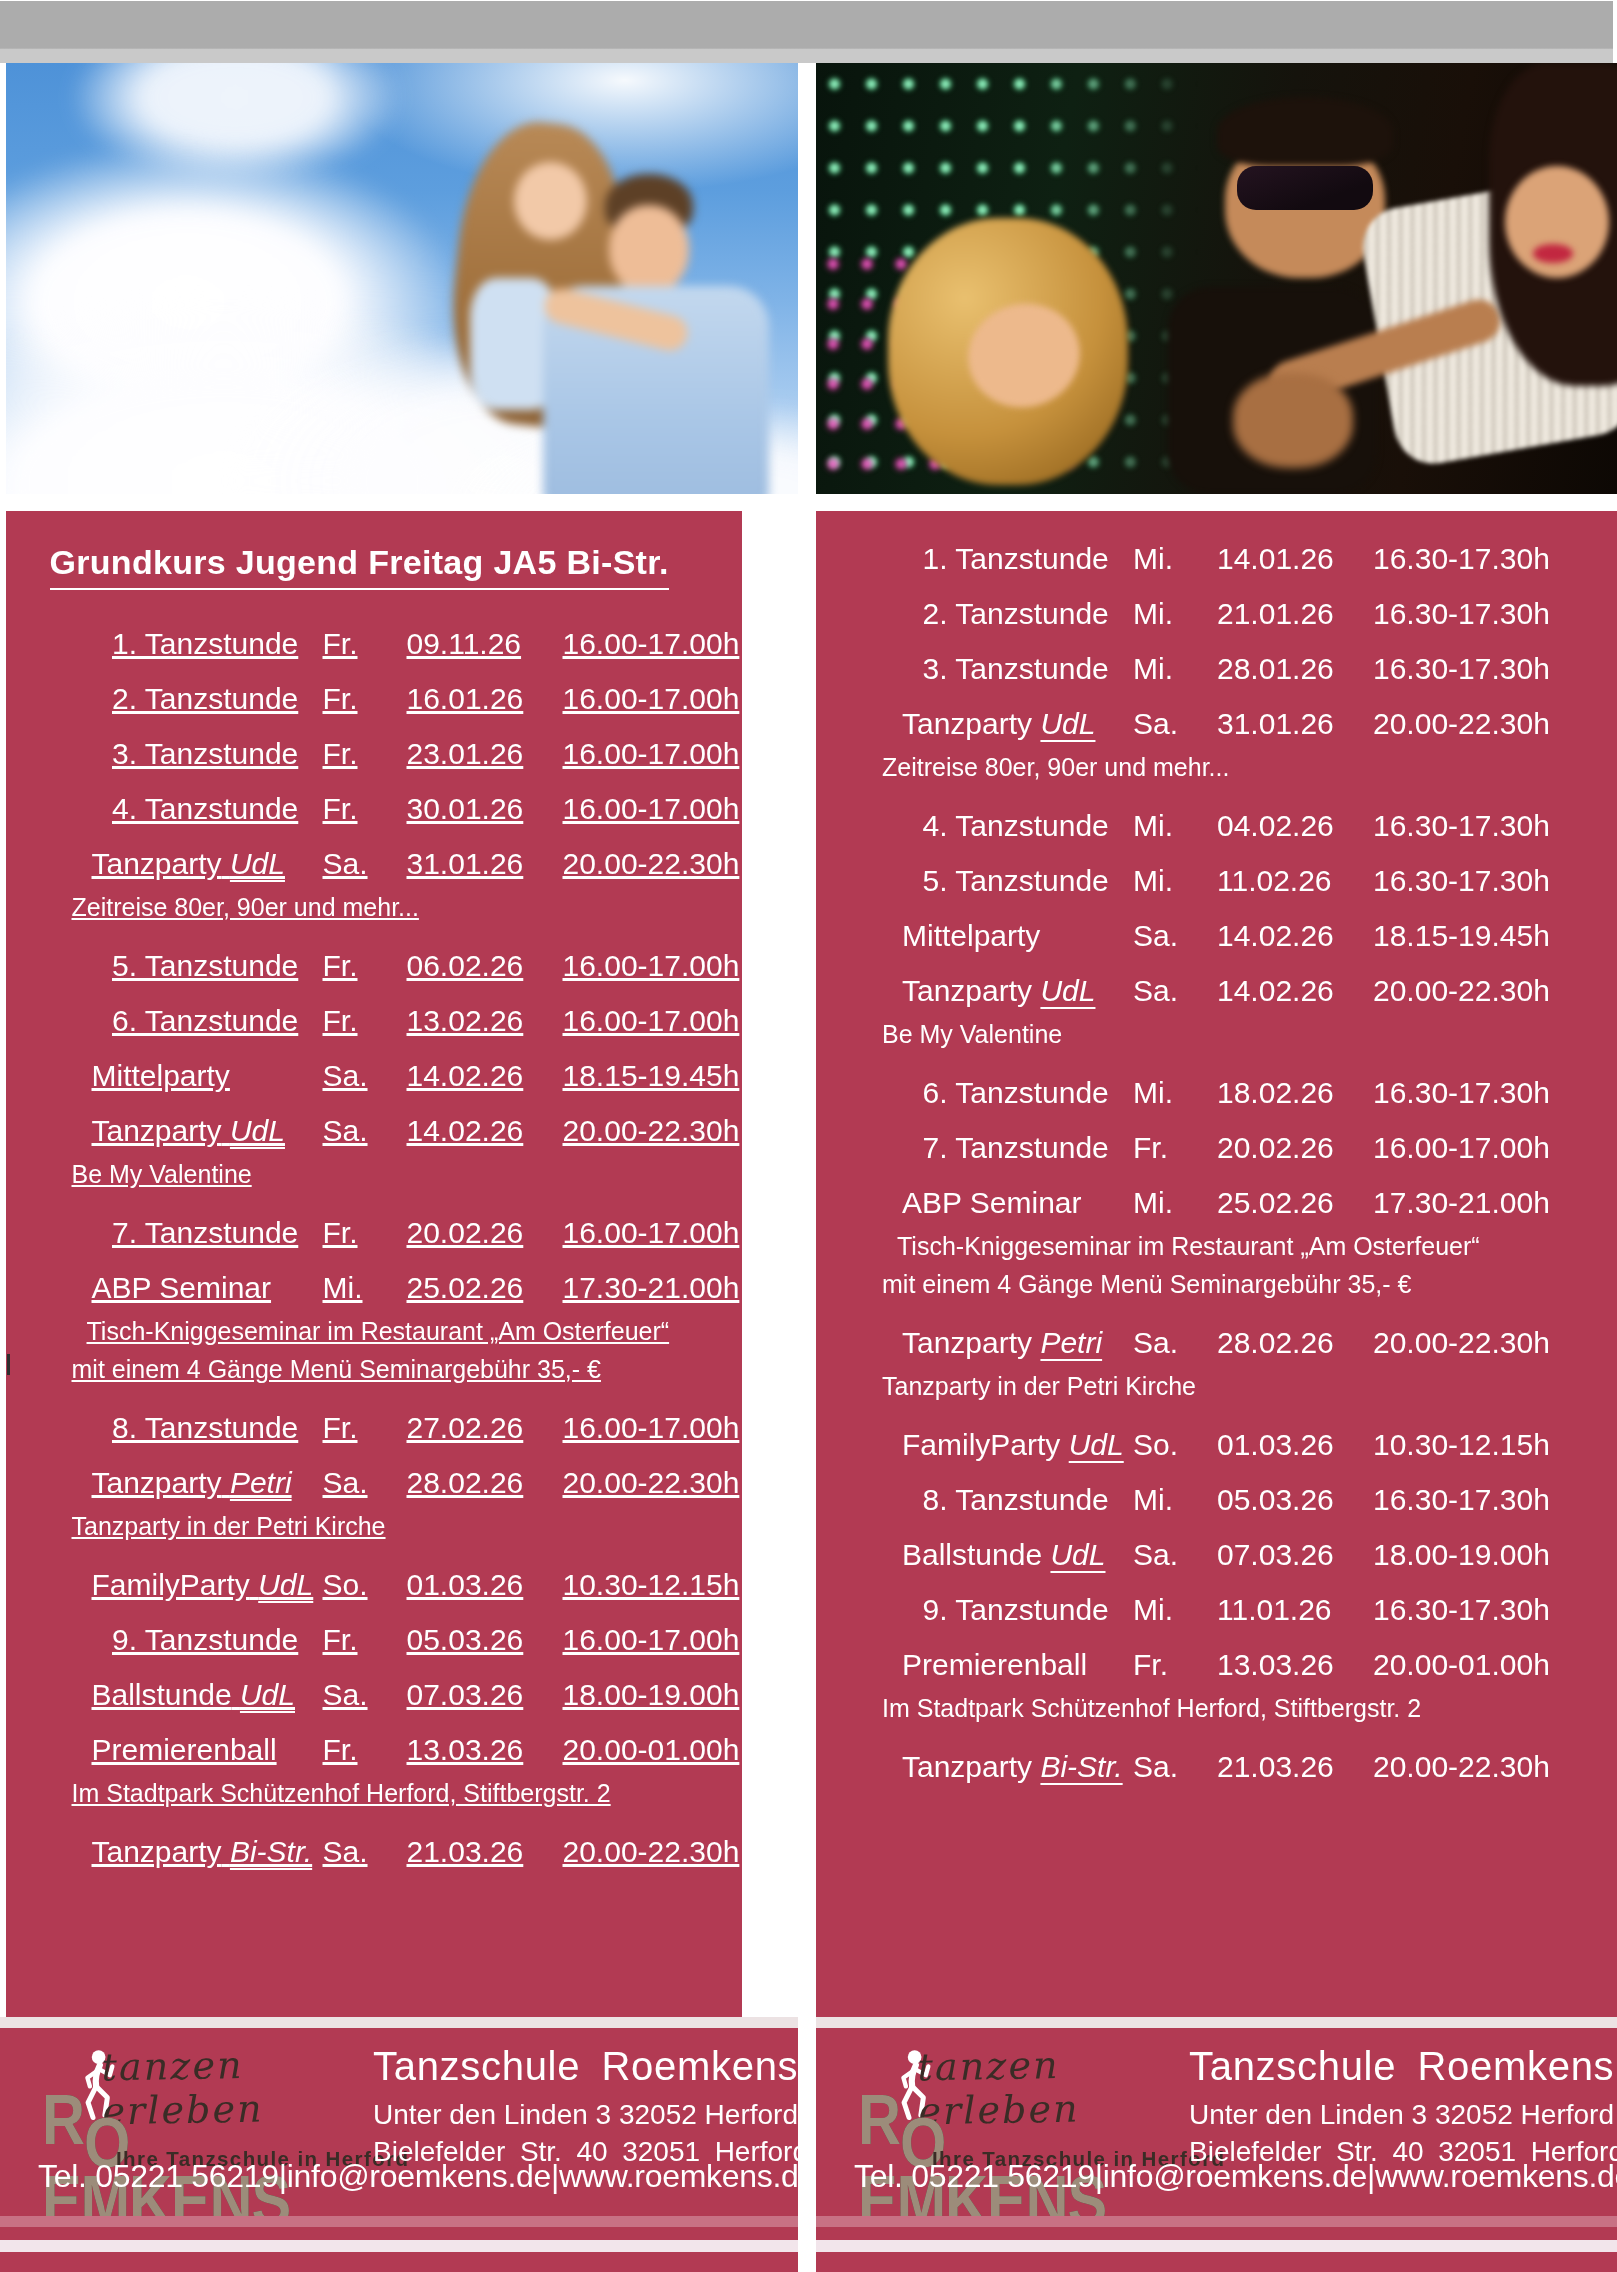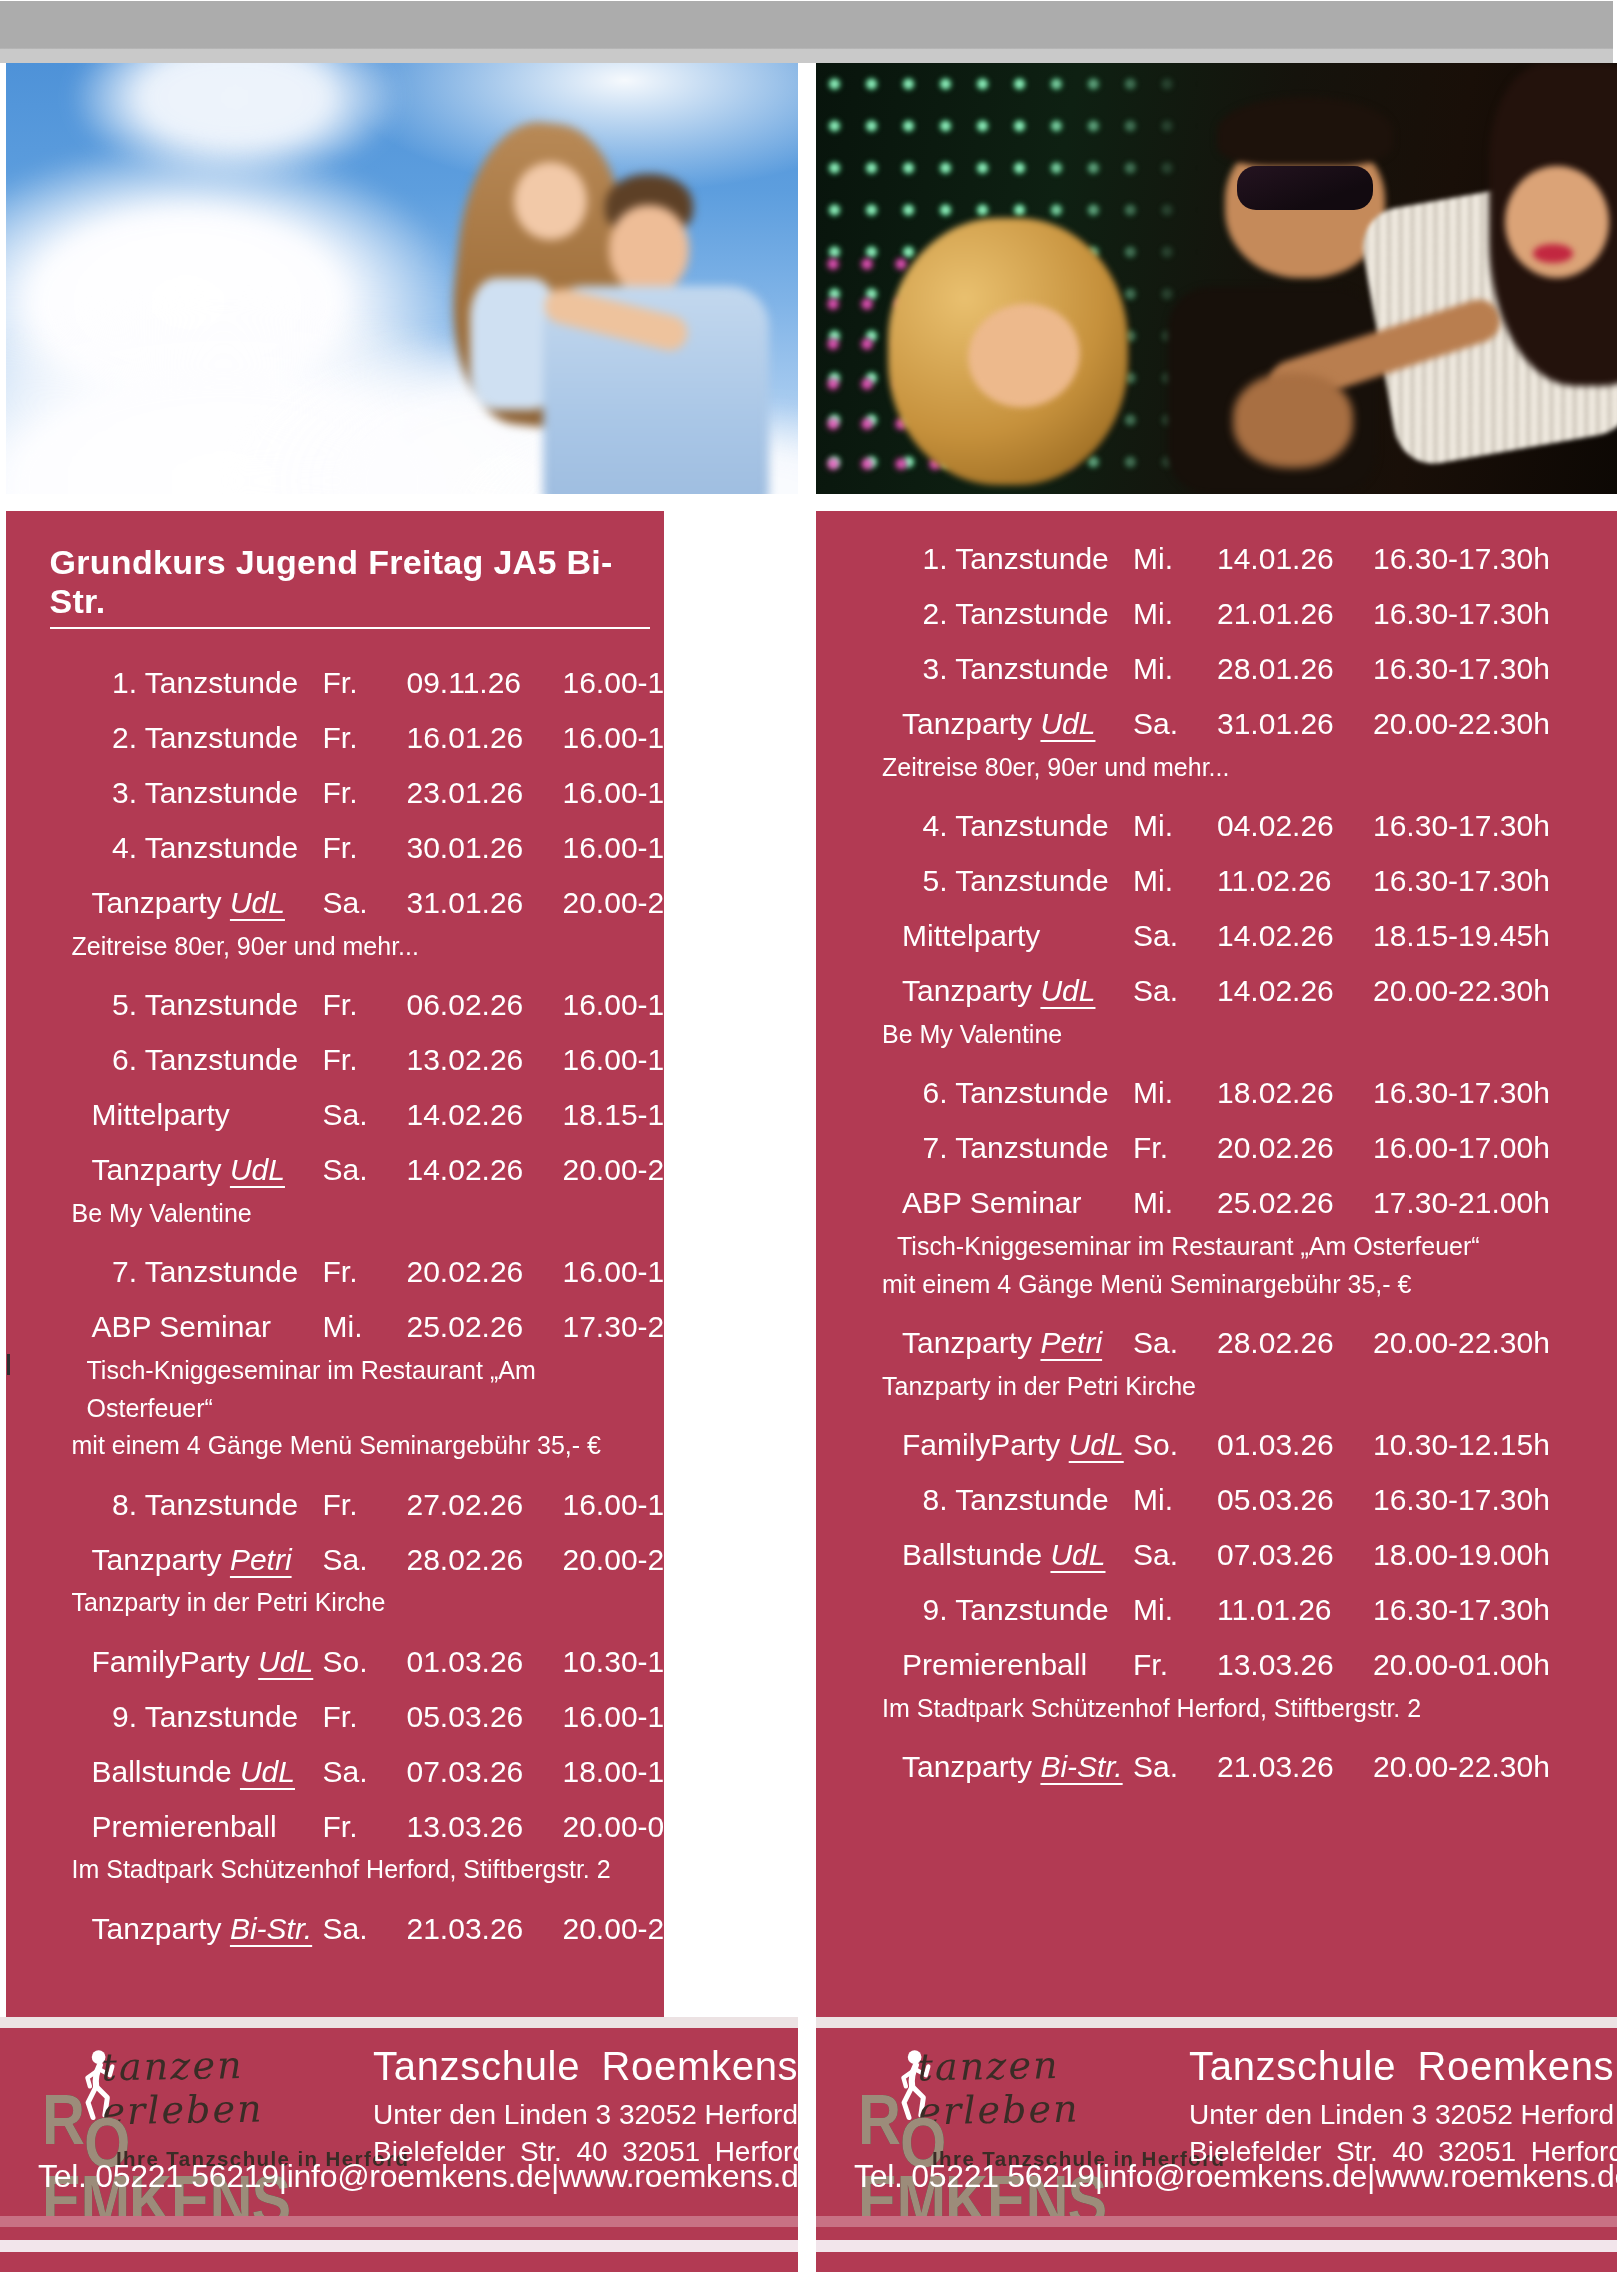--- a/index.html
+++ b/index.html
@@ -62,21 +62,21 @@
     background:repeating-linear-gradient(100deg,#efe9df 0 7.5px,#cfc8bc 7.5px 11.6px);filter:blur(2.1px);}
   .arm2{left:56%;top:62%;width:30%;height:10%;border-radius:41px;background:#b97e4f;transform:rotate(-18deg);}
   .fist{left:52%;top:72%;width:15%;height:22%;border-radius:46%;background:#a86f42;filter:blur(4.1px);}
   .w2-hair{left:84%;top:0;width:24%;height:75%;border-radius:30% 40% 40% 45%;background:#23120c;}
   .w2-face{left:86%;top:24%;width:13%;height:26%;border-radius:50%;background:#dba377;}
   .w2-lips{left:89.5%;top:42%;width:5%;height:4.5%;border-radius:50%;background:#c22740;}
 
   
   .panel{top:511px;height:1506px;background:#b23a53;color:#ffffff;box-sizing:border-box;
     padding:20.5px 13.7px 0 44px;}
-  .panel-left{left:5.5px;width:658px;}
+  .panel-left{left:5.5px;width:736px;text-decoration:underline;}
   .panel-right{left:816px;width:801px;}
   .title{display:inline-block;font-size:34px;font-weight:bold;letter-spacing:0.3px;
     border-bottom:2.7px solid #ffffff;padding-bottom:6.2px;margin:11px 0 27px 0;}
   .rows{display:block;}
   .row{display:grid;grid-template-columns:273px 84px 156px 1fr;align-items:center;
     height:55px;font-size:30px;white-space:nowrap;}
   .row .label{overflow:visible;margin-left:42px;}
   .row.indent .label{padding-left:20.5px;}
   .em{font-style:italic;text-decoration:underline;text-underline-offset:6.2px;text-decoration-thickness:2.1px;}
   .note{font-size:25px;line-height:1.5;padding-left:22px;margin:-2.7px 0 12.3px 0;}

